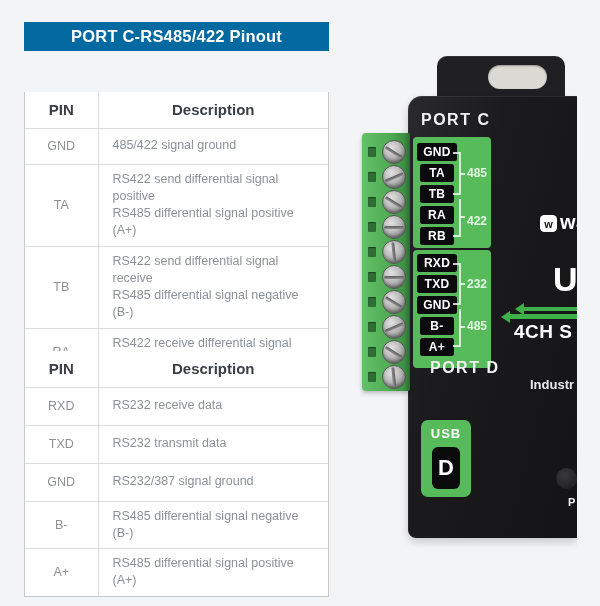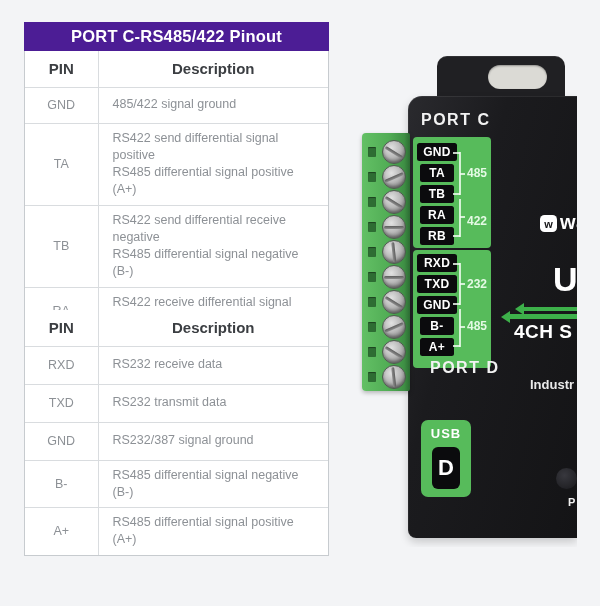--- a/index.html
+++ b/index.html
@@ -6,26 +6,26 @@
   html,body { background:#e9ebee; }
   .canvas {
     position:relative; width:600px; height:606px; margin:0 auto;
     background:#f3f4f6; overflow:hidden;
     font-family:"Liberation Sans","DejaVu Sans",sans-serif;
   }
 
   
   .pinout { position:absolute; left:24px; width:305px; }
   .pinout-title {
-    height:29px; background:#4c1d95; color:#ffffff;
+    height:29px; background:#0369a1; color:#ffffff;
     font-size:16.5px; font-weight:bold; letter-spacing:.2px;
     display:flex; align-items:center; justify-content:center;
   }
   .pinout-box {
-    background:#ffffff; border:1px solid #c7cbcf; border-top:none;
+    background:#ffffff; border:1px solid #c7cbcf; border-top:none;margin-top:41px;
   }
   table.pinout-tbl { width:100%; border-collapse:collapse; table-layout:fixed; }
   table.pinout-tbl col.c-pin { width:73px; }
   table.pinout-tbl th, table.pinout-tbl td { border-top:1px solid #d9dcdf; }
   table.pinout-tbl tr:first-child th { border-top:none; }
   th.h-pin, th.h-desc {
     font-size:15px; font-weight:bold; color:#3b3e42; text-align:center;
     height:36px;
   }
   td.c-pin-cell {
@@ -164,21 +164,21 @@
           <td class="c-pin-cell">GND</td>
           <td class="c-desc-cell">485/422 signal ground</td>
         </tr>
         <tr class="r2">
           <td class="c-pin-cell">TA</td>
           <td class="c-desc-cell">RS422 send differential signal positive
 RS485 differential signal positive (A+)</td>
         </tr>
         <tr class="r3">
           <td class="c-pin-cell">TB</td>
-          <td class="c-desc-cell">RS422 send differential receive negative
+          <td class="c-desc-cell">RS422 send differential signal receive
 RS485 differential signal negative (B-)</td>
         </tr>
         <tr class="r4">
           <td class="c-pin-cell">RA</td>
           <td class="c-desc-cell">RS422 receive differential signal positive</td>
         </tr>
         <tr class="r5">
           <td class="c-pin-cell">RB</td>
           <td class="c-desc-cell">RS422 receive differential signal negative</td>
         </tr>

